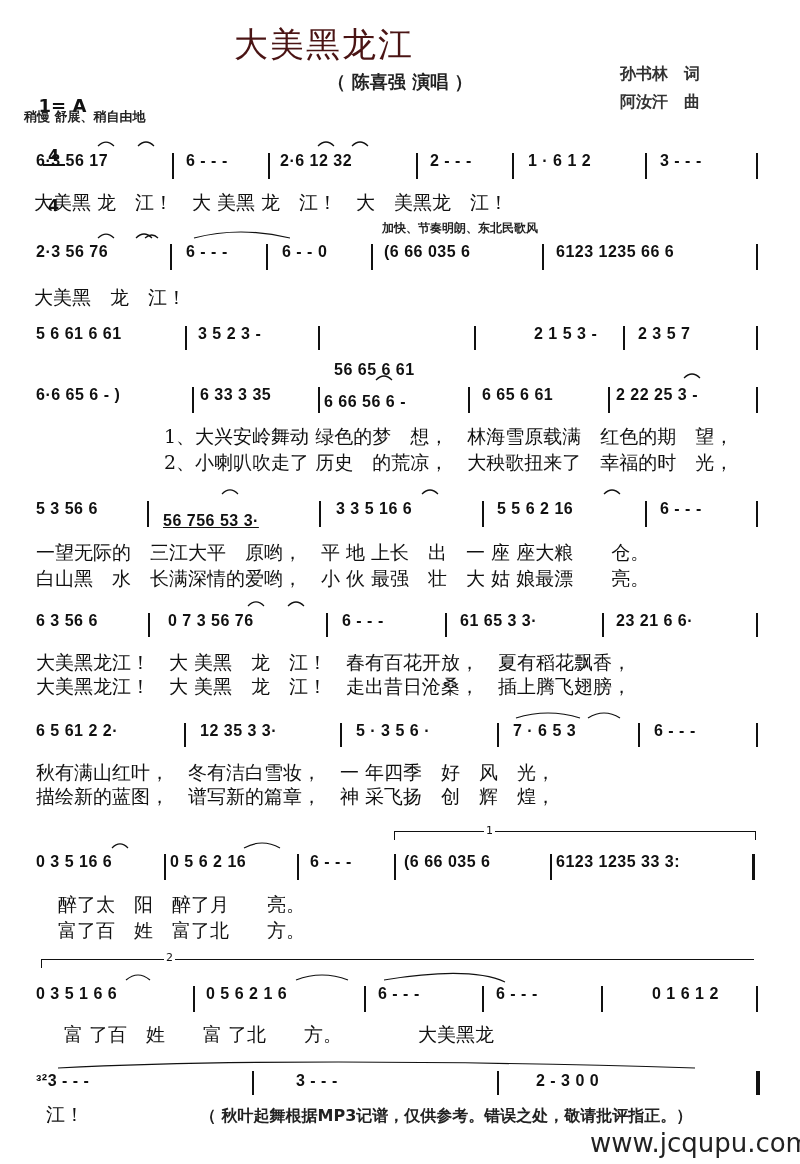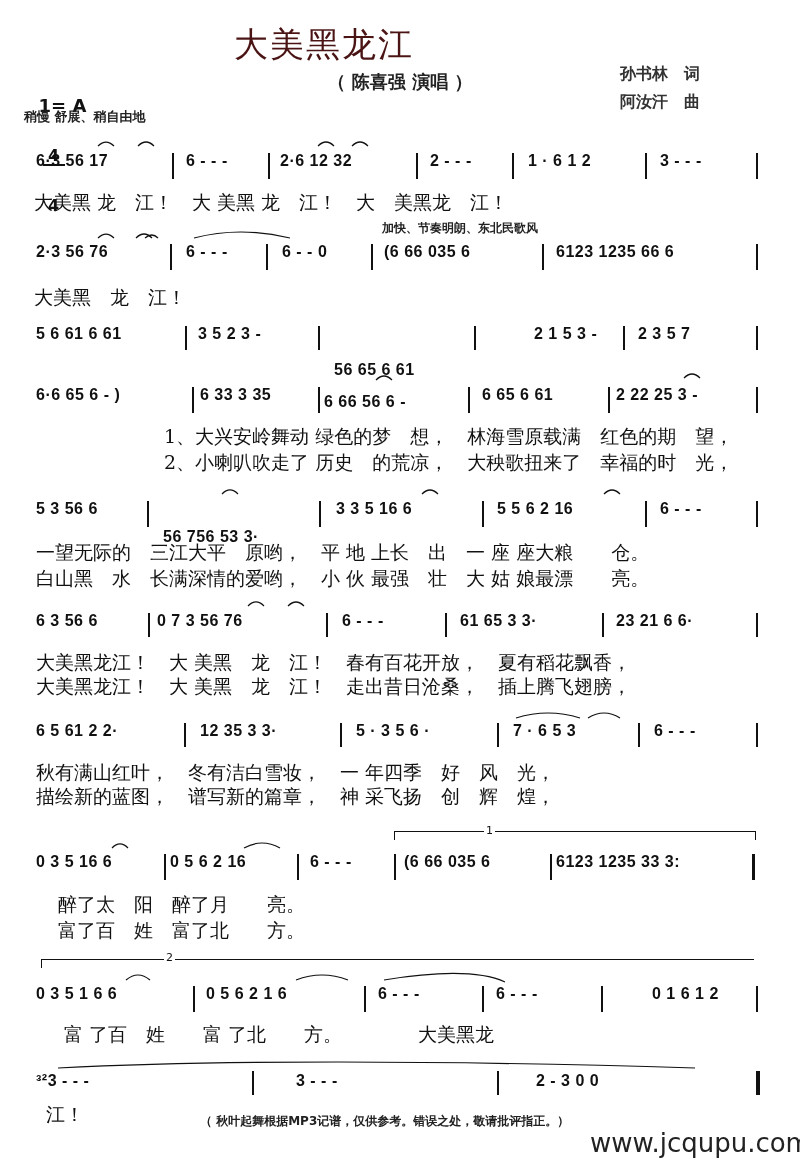--- a/index.html
+++ b/index.html
@@ -13,21 +13,21 @@
   .frac { display:inline-block; vertical-align:middle; text-align:center; font-size:16px; line-height:16px; margin-left:4px; }
   .frac span { display:block; }
   .frac span.top { border-bottom:2px solid #111; }
   .tempo { font-size:13px; font-weight:bold; color:#222; }
   .notes { font-family:"Liberation Sans", "DejaVu Sans", sans-serif; font-weight:bold; font-size:16px; letter-spacing:0.5px; }
   .lyric { font-family:"DejaVu Serif", "Liberation Serif", serif; font-size:19px; color:#111; }
   .ann { font-size:12px; font-weight:bold; color:#222; }
   .bar { position:absolute; width:2px; background:#111; }
   .bracket { position:absolute; border-top:1.5px solid #111; border-left:1.5px solid #111; height:8px; }
   .bracket-num { position:absolute; font-size:11px; background:#fff; padding:0 2px; }
-  .footer-note { font-size:12px; font-weight:bold; color:#222;margin-top:7px; }
+  .footer-note { font-size:16px; font-weight:bold; color:#222; }
   .watermark { font-size:26px; color:#222; font-family:"DejaVu Sans", sans-serif; }
   svg.slurs { position:absolute; left:0; top:0; width:800px; height:1164px; pointer-events:none; }
 </style>
 </head>
 <body>
 
 <div class="abs title">大美黑龙江</div>
 <div class="abs singer">（ 陈喜强 演唱 ）</div>
 <div class="abs credit" style="left:620px; top:64px;">孙书林　词</div>
 <div class="abs credit" style="left:620px; top:92px;">阿汝汗　曲</div>
@@ -95,36 +95,36 @@
   <div class="bar" style="left:608px; top:387px; height:26px;"></div>
   <div class="abs notes" style="left:616px; top:386px;">2 22 25 3 -</div>
   <div class="bar" style="left:756px; top:387px; height:26px;"></div>
   <div class="abs lyric" style="left:164px; top:424px;">1、大兴安岭舞动 绿色的梦　想，　林海雪原载满　红色的期　望，</div>
   <div class="abs lyric" style="left:164px; top:450px;">2、小喇叭吹走了 历史　的荒凉，　大秧歌扭来了　幸福的时　光，</div>
 </div>
 
 <div>
   <div class="abs notes" style="left:36px; top:500px;">5 3 56 6</div>
   <div class="bar" style="left:147px; top:501px; height:26px;"></div>
-  <div class="abs notes" style="left:163px; top:528px;">56 756 53 3·</div>
+  <div class="abs notes" style="left:163px; top:512px;text-decoration:underline;">56 756 53 3·</div>
   <div class="bar" style="left:319px; top:501px; height:26px;"></div>
   <div class="abs notes" style="left:336px; top:500px;">3 3 5 16 6</div>
   <div class="bar" style="left:482px; top:501px; height:26px;"></div>
   <div class="abs notes" style="left:497px; top:500px;">5 5 6 2 16</div>
   <div class="bar" style="left:645px; top:501px; height:26px;"></div>
   <div class="abs notes" style="left:660px; top:500px;">6 - - -</div>
   <div class="bar" style="left:756px; top:501px; height:26px;"></div>
   <div class="abs lyric" style="left:36px; top:540px;">一望无际的　三江大平　原哟，　平 地 上长　出　一 座 座大粮　　仓。</div>
   <div class="abs lyric" style="left:36px; top:566px;">白山黑　水　长满深情的爱哟，　小 伙 最强　壮　大 姑 娘最漂　　亮。</div>
 </div>
 
 <div>
   <div class="abs notes" style="left:36px; top:612px;">6 3 56 6</div>
   <div class="bar" style="left:148px; top:613px; height:24px;"></div>
-  <div class="abs notes" style="left:157px; top:612px;">0 7 3 56 76</div>
+  <div class="abs notes" style="left:168px; top:612px;">0 7 3 56 76</div>
   <div class="bar" style="left:326px; top:613px; height:24px;"></div>
   <div class="abs notes" style="left:342px; top:612px;">6 - - -</div>
   <div class="bar" style="left:445px; top:613px; height:24px;"></div>
   <div class="abs notes" style="left:460px; top:612px;">61 65 3 3·</div>
   <div class="bar" style="left:602px; top:613px; height:24px;"></div>
   <div class="abs notes" style="left:616px; top:612px;">23 21 6 6·</div>
   <div class="bar" style="left:756px; top:613px; height:24px;"></div>
   <div class="abs lyric" style="left:36px; top:650px;">大美黑龙江！　大 美黑　龙　江！　春有百花开放，　夏有稻花飘香，</div>
   <div class="abs lyric" style="left:36px; top:674px;">大美黑龙江！　大 美黑　龙　江！　走出昔日沧桑，　插上腾飞翅膀，</div>
 </div>

